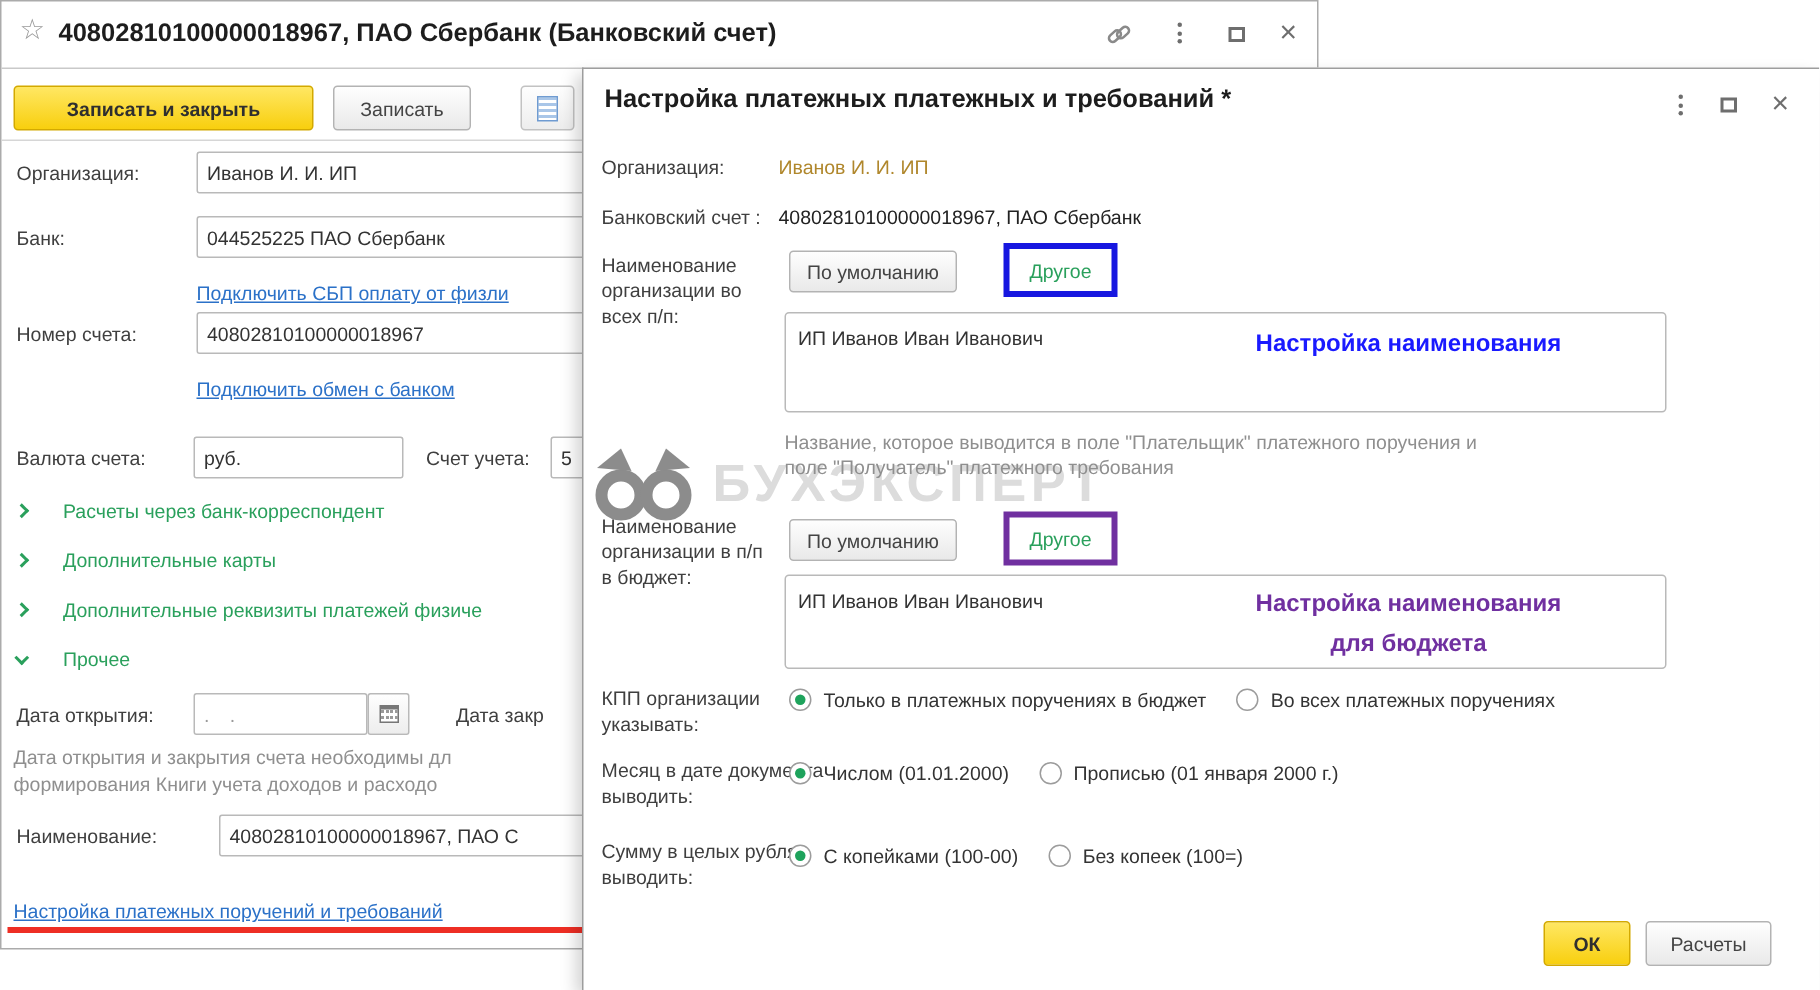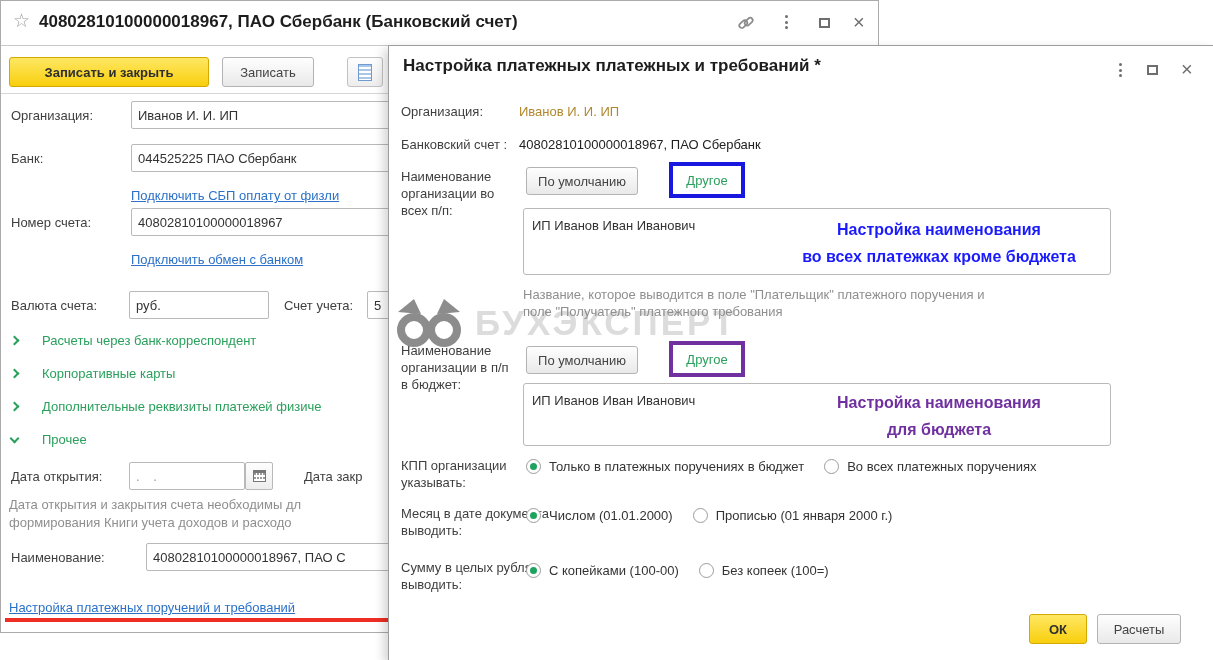--- a/index.html
+++ b/index.html
@@ -120,21 +120,21 @@
     <div class="abs field" style="left:128px;top:290px;width:140px;height:28px;">руб.</div>
     <div class="abs lbl" style="left:283px;top:297px;">Счет учета:</div>
     <div class="abs field" style="left:366px;top:290px;width:45px;height:28px;">5</div>
 
     <div class="abs section" style="left:10px;top:332px;">
       <span class="chev right"></span>
       <span>Расчеты через банк-корреспондент</span>
     </div>
     <div class="abs section" style="left:10px;top:365px;">
       <span class="chev right"></span>
-      <span>Корпоративные карты</span>
+      <span>Дополнительные карты</span>
     </div>
     <div class="abs section" style="left:10px;top:398px;">
       <span class="chev right"></span>
       <span>Дополнительные реквизиты платежей физиче</span>
     </div>
     <div class="abs section" style="left:10px;top:431px;">
       <span class="chev down"></span>
       <span>Прочее</span>
     </div>
 
@@ -188,21 +188,20 @@
 
     <div class="abs lbl-wrap" style="left:12px;top:122px;width:118px;">Наименование организации во всех п/п:</div>
     <div class="abs btn btn-gray" style="left:137px;top:121px;width:112px;height:28px;">По умолчанию</div>
     <div class="abs other-box ann-blue-border" style="left:280px;top:116px;width:76px;height:36px;">
       <span>Другое</span>
     </div>
     <div class="abs textarea" style="left:134px;top:162px;width:588px;height:67px;">
       <div class="abs" style="left:8px;top:9px;white-space:nowrap;">ИП Иванов Иван Иванович</div>
       <div class="abs ann-text blue" style="left:250px;top:7px;width:330px;">
         <div>Настройка наименования</div>
-        <div>во всех платежках кроме бюджета</div>
       </div>
     </div>
     <div class="abs hint" style="left:134px;top:241px;">Название, которое выводится в поле "Плательщик" платежного поручения и</div>
     <div class="abs hint" style="left:134px;top:258px;">поле "Получатель" платежного требования</div>
 
     <div class="abs lbl-wrap" style="left:12px;top:296px;width:118px;">Наименование организации в п/п в бюджет:</div>
     <div class="abs btn btn-gray" style="left:137px;top:300px;width:112px;height:28px;">По умолчанию</div>
     <div class="abs other-box ann-purple-border" style="left:280px;top:295px;width:76px;height:36px;">
       <span>Другое</span>
     </div>

